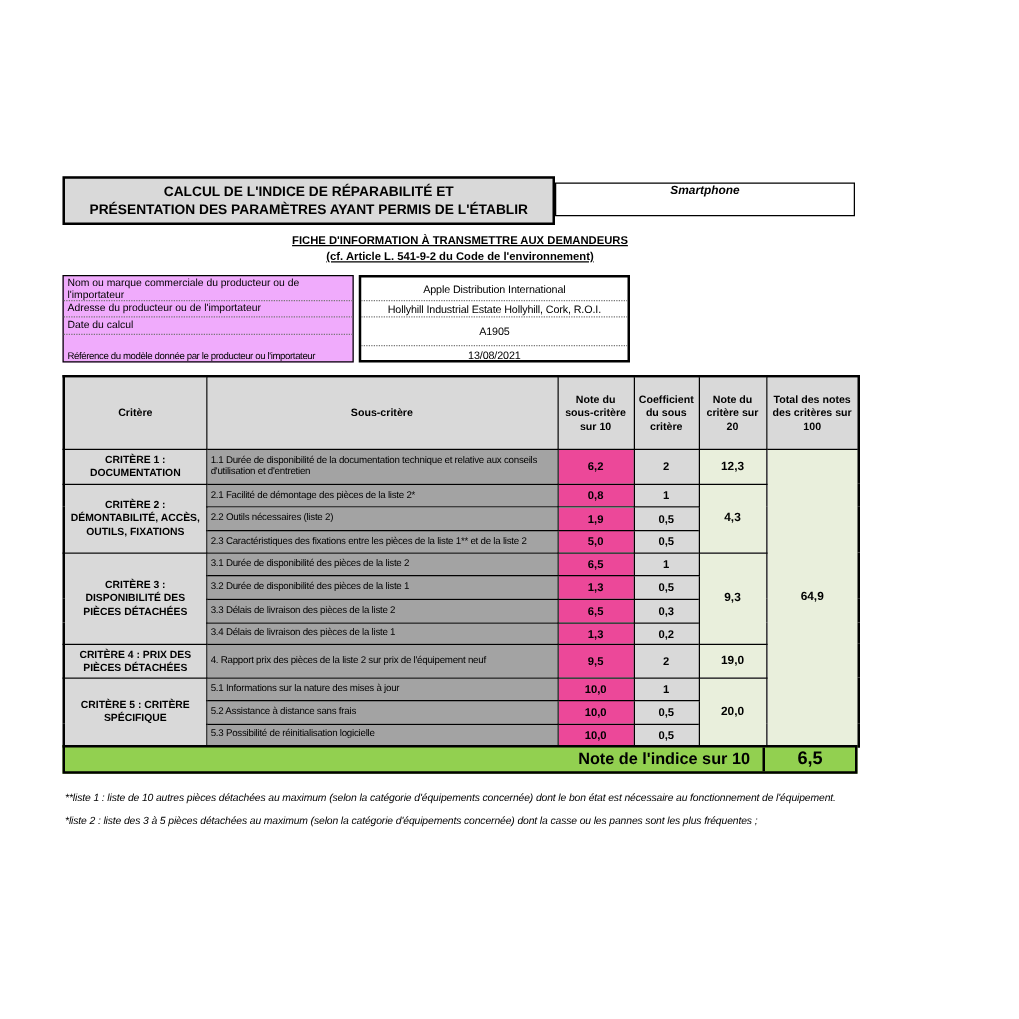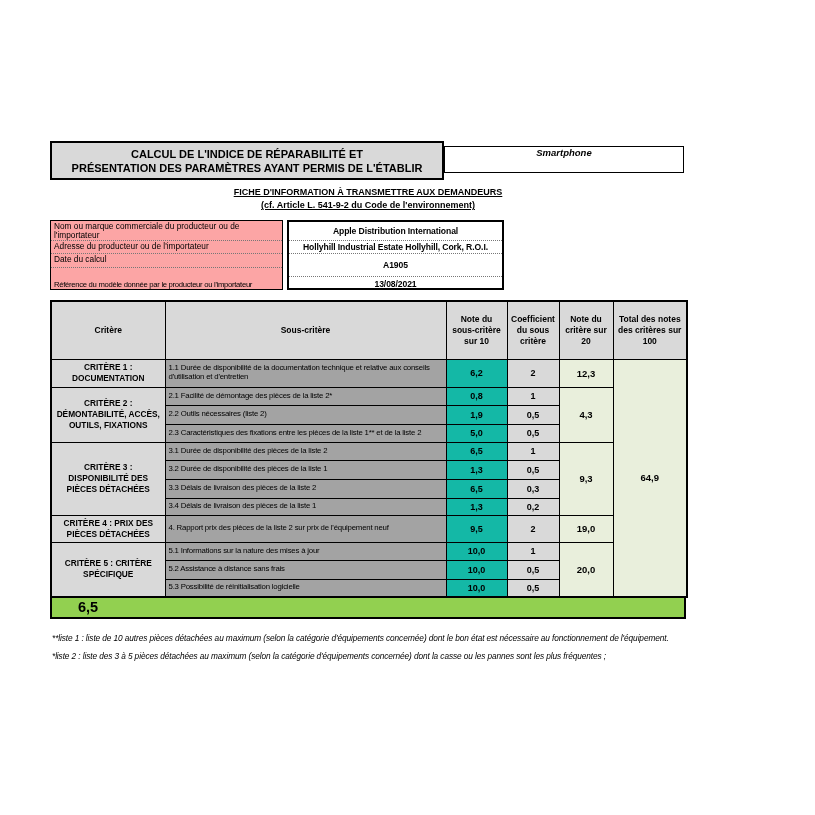--- a/index.html
+++ b/index.html
@@ -15,48 +15,48 @@
     background:#fff; border:1.5px solid #000; display:flex; justify-content:center;
     font-weight:700; font-style:italic; font-size:9.5px; }
 
   
   .subtitle-line { position:absolute; left:50px; width:636px; text-align:center; font-weight:700; font-size:9px;text-decoration:underline; }
   #subtitle-1 { top:187px; }
   #subtitle-2 { top:200px; }
 
   
   #info-labels { position:absolute; left:50px; top:220px; width:233px; height:70px;
-    background:#fca5a5; border:1.5px solid #000; }
+    background:#f0abfc; border:1.5px solid #000; }
   #info-values { position:absolute; left:287px; top:220px; width:217px; height:70px;
     background:#fff; border:2px solid #000; }
   .info-row { border-bottom:1px dotted #777; overflow:hidden; }
   .info-row:last-child { border-bottom:none; }
   .il { font-size:8.3px; line-height:9.3px; padding:1px 0 0 3px; }
   .il-1 { height:20px; }
   .il-2 { height:13px; }
   .il-3 { height:23px; display:flex; align-items:flex-end; font-size:7.7px; letter-spacing:-0.3px; white-space:nowrap; padding-bottom:1px; }
   .il-4 { height:13.5px; }
-  .iv { font-weight:700; font-size:8.6px; letter-spacing:-0.1px; text-align:left; display:flex; align-items:center; justify-content:center; white-space:nowrap; }
+  .iv { font-weight:400; font-size:8.6px; letter-spacing:-0.1px; text-align:left; display:flex; align-items:center; justify-content:center; white-space:nowrap; }
   .iv-1 { height:19px; }
   .iv-2 { height:13px; }
   .iv-3 { height:23px; }
   .iv-4 { height:13px; }
 
   
   #criteria-table { position:absolute; left:50px; top:300px; width:636px;
     border-collapse:collapse; table-layout:fixed; border:2px solid #000; }
   #criteria-table th, #criteria-table td { border:1px solid #000; overflow:hidden; }
   #criteria-table th { background:#d9d9d9; font-size:8.5px; font-weight:700; line-height:1.3;
     text-align:center; vertical-align:middle; padding:2px; }
   td.crit { background:#d9d9d9; font-weight:700; font-size:8.3px; text-align:center;
     vertical-align:middle; line-height:1.3; padding:1px 2px; }
   td.sub { background:#a3a3a3; font-size:7.8px; letter-spacing:-0.2px; text-align:left;
     vertical-align:middle; padding:1px 3px; line-height:1.15; }
   td.num { font-weight:700; font-size:9px; text-align:center; vertical-align:middle; }
-  td.note10 { background:#14b8a6;margin-top:24px; }
+  td.note10 { background:#ec4899;margin-top:24px; }
   td.coef { background:#d9d9d9; }
   td.note20 { background:#e9efdc; font-size:9.5px; }
   td.total { background:#e9efdc; font-size:9.5px; border-left:2px solid #000; }
   tr.cont > td { border-top:1px dotted #8a8a8a; }
   tr.gstart > td { border-top:1.5px solid #000; }
 
   
   #final-row { position:absolute; left:50px; top:596px; width:636px; height:23px;
     display:flex; border:2px solid #000; background:#92d050; }
   #final-label { flex:1; text-align:right; font-weight:700; font-size:13px; line-height:18px;
@@ -191,19 +191,20 @@
       </tr>
       <tr class="cont" style="height:18px">
         <td class="sub">5.3 Possibilité de réinitialisation logicielle</td>
         <td class="num note10">10,0</td>
         <td class="num coef">0,5</td>
       </tr>
     </tbody>
   </table>
 
   <div id="final-row">
+    <div id="final-label">Note de l'indice sur 10</div>
     <div id="final-value">6,5</div>
   </div>
 
   <div class="footnote" id="footnote-1">*liste 2 : liste des 3 à 5 pièces détachées au maximum (selon la catégorie d'équipements concernée) dont la casse ou les pannes sont les plus fréquentes ;</div>
   <div class="footnote" id="footnote-2">**liste 1 : liste de 10 autres pièces détachées au maximum (selon la catégorie d'équipements concernée) dont le bon état est nécessaire au fonctionnement de l'équipement.</div>
 
 </div>
 
 </body></html>

